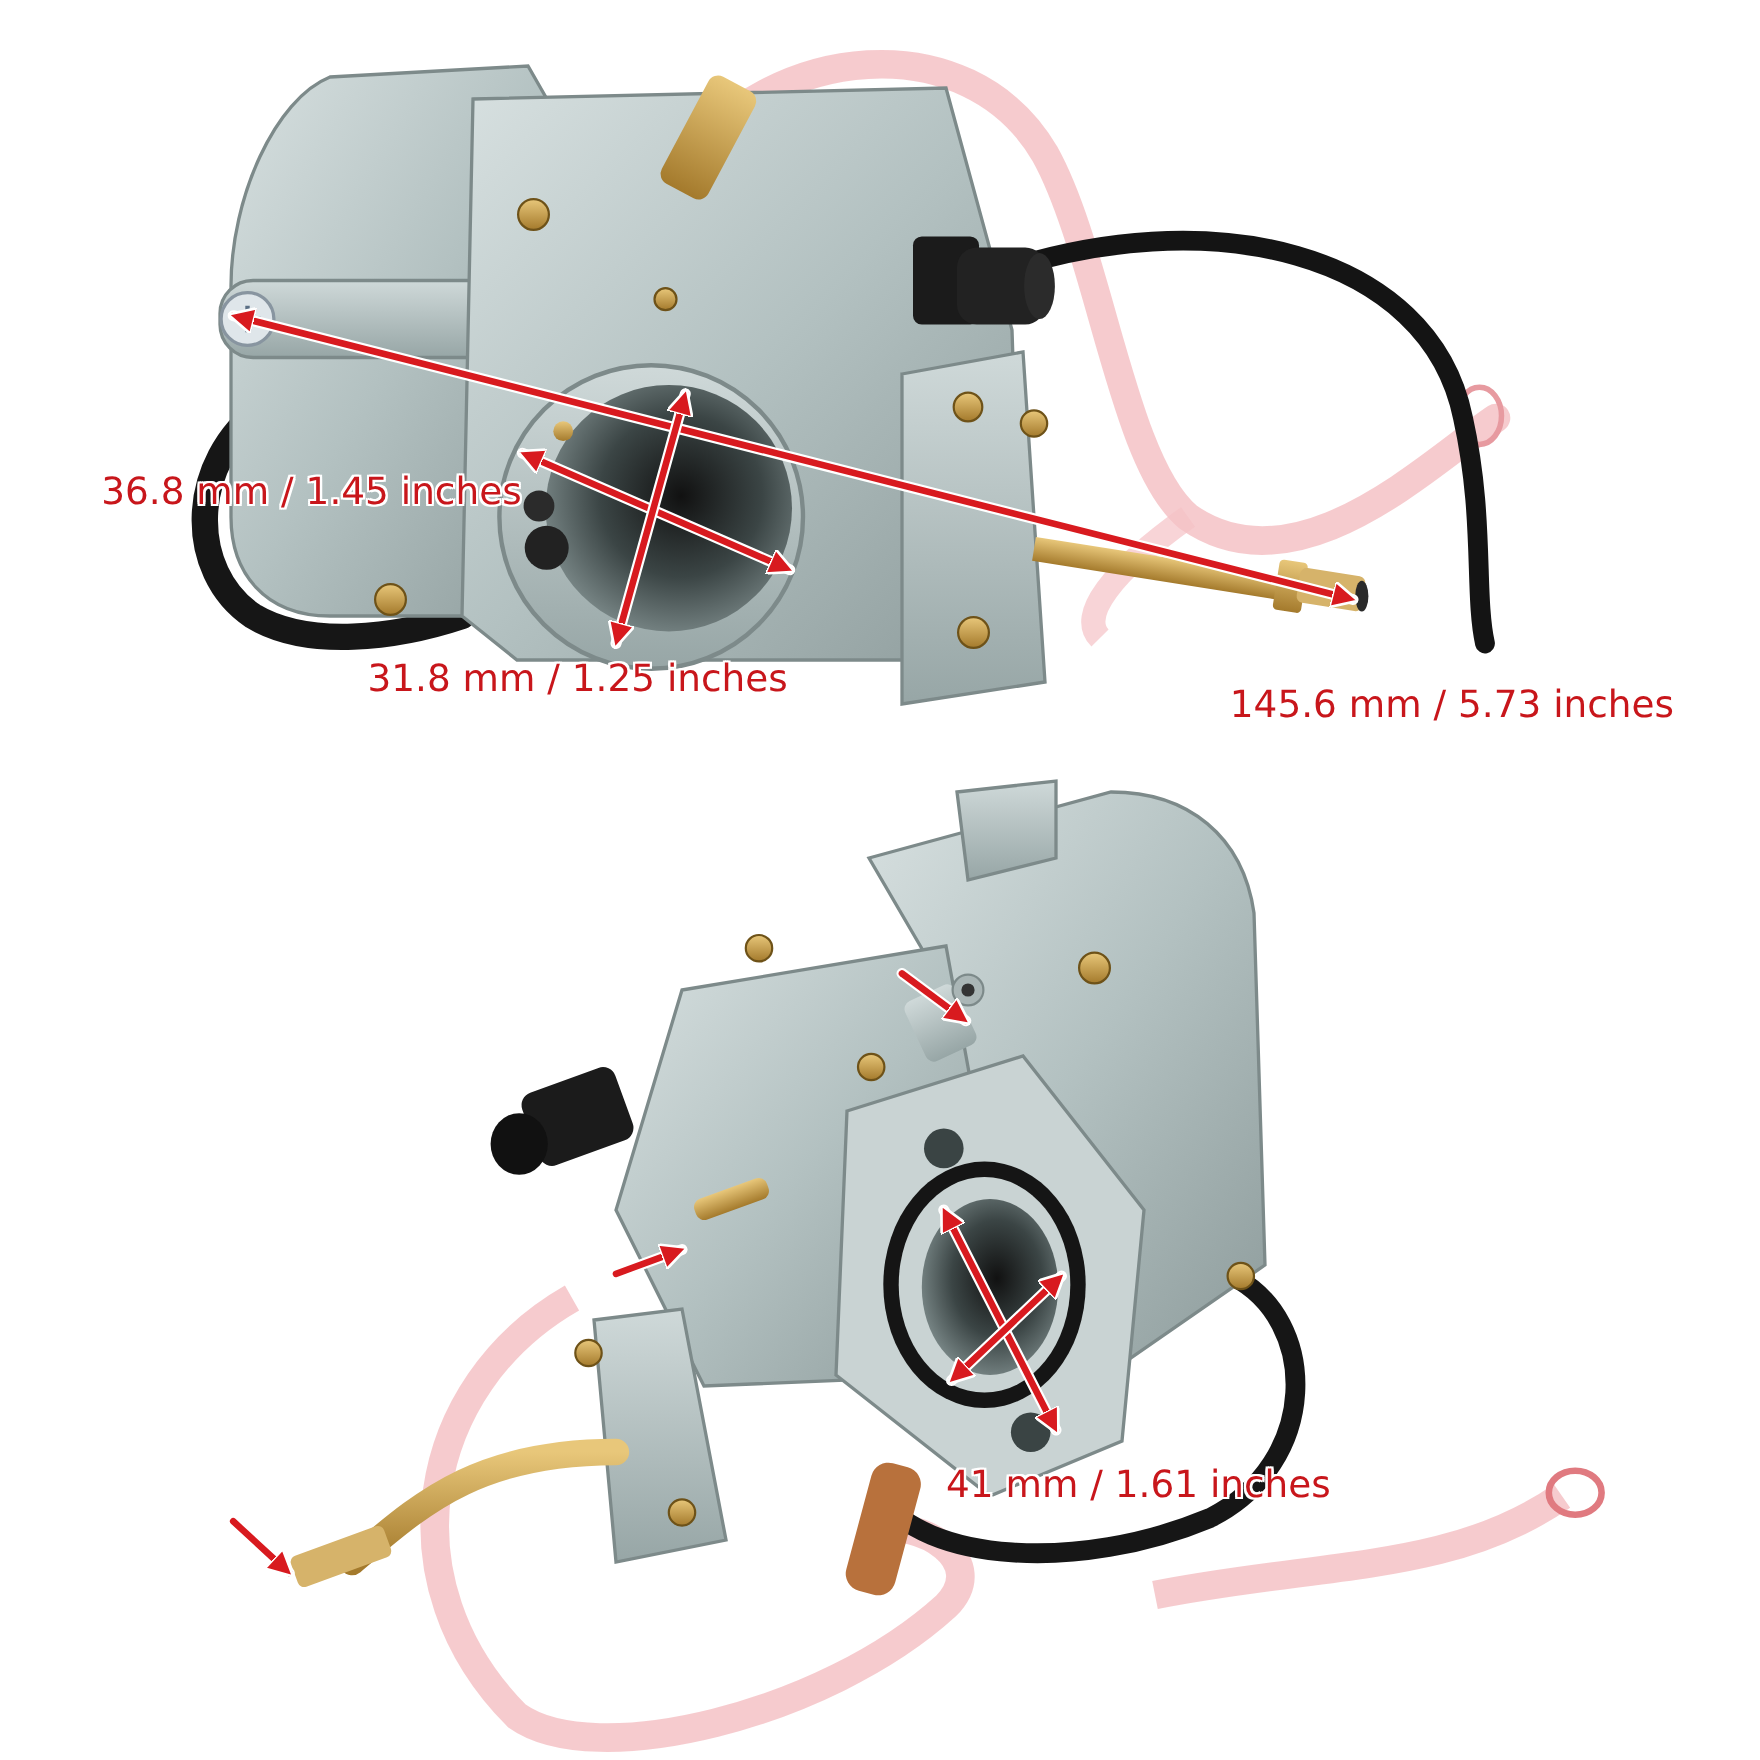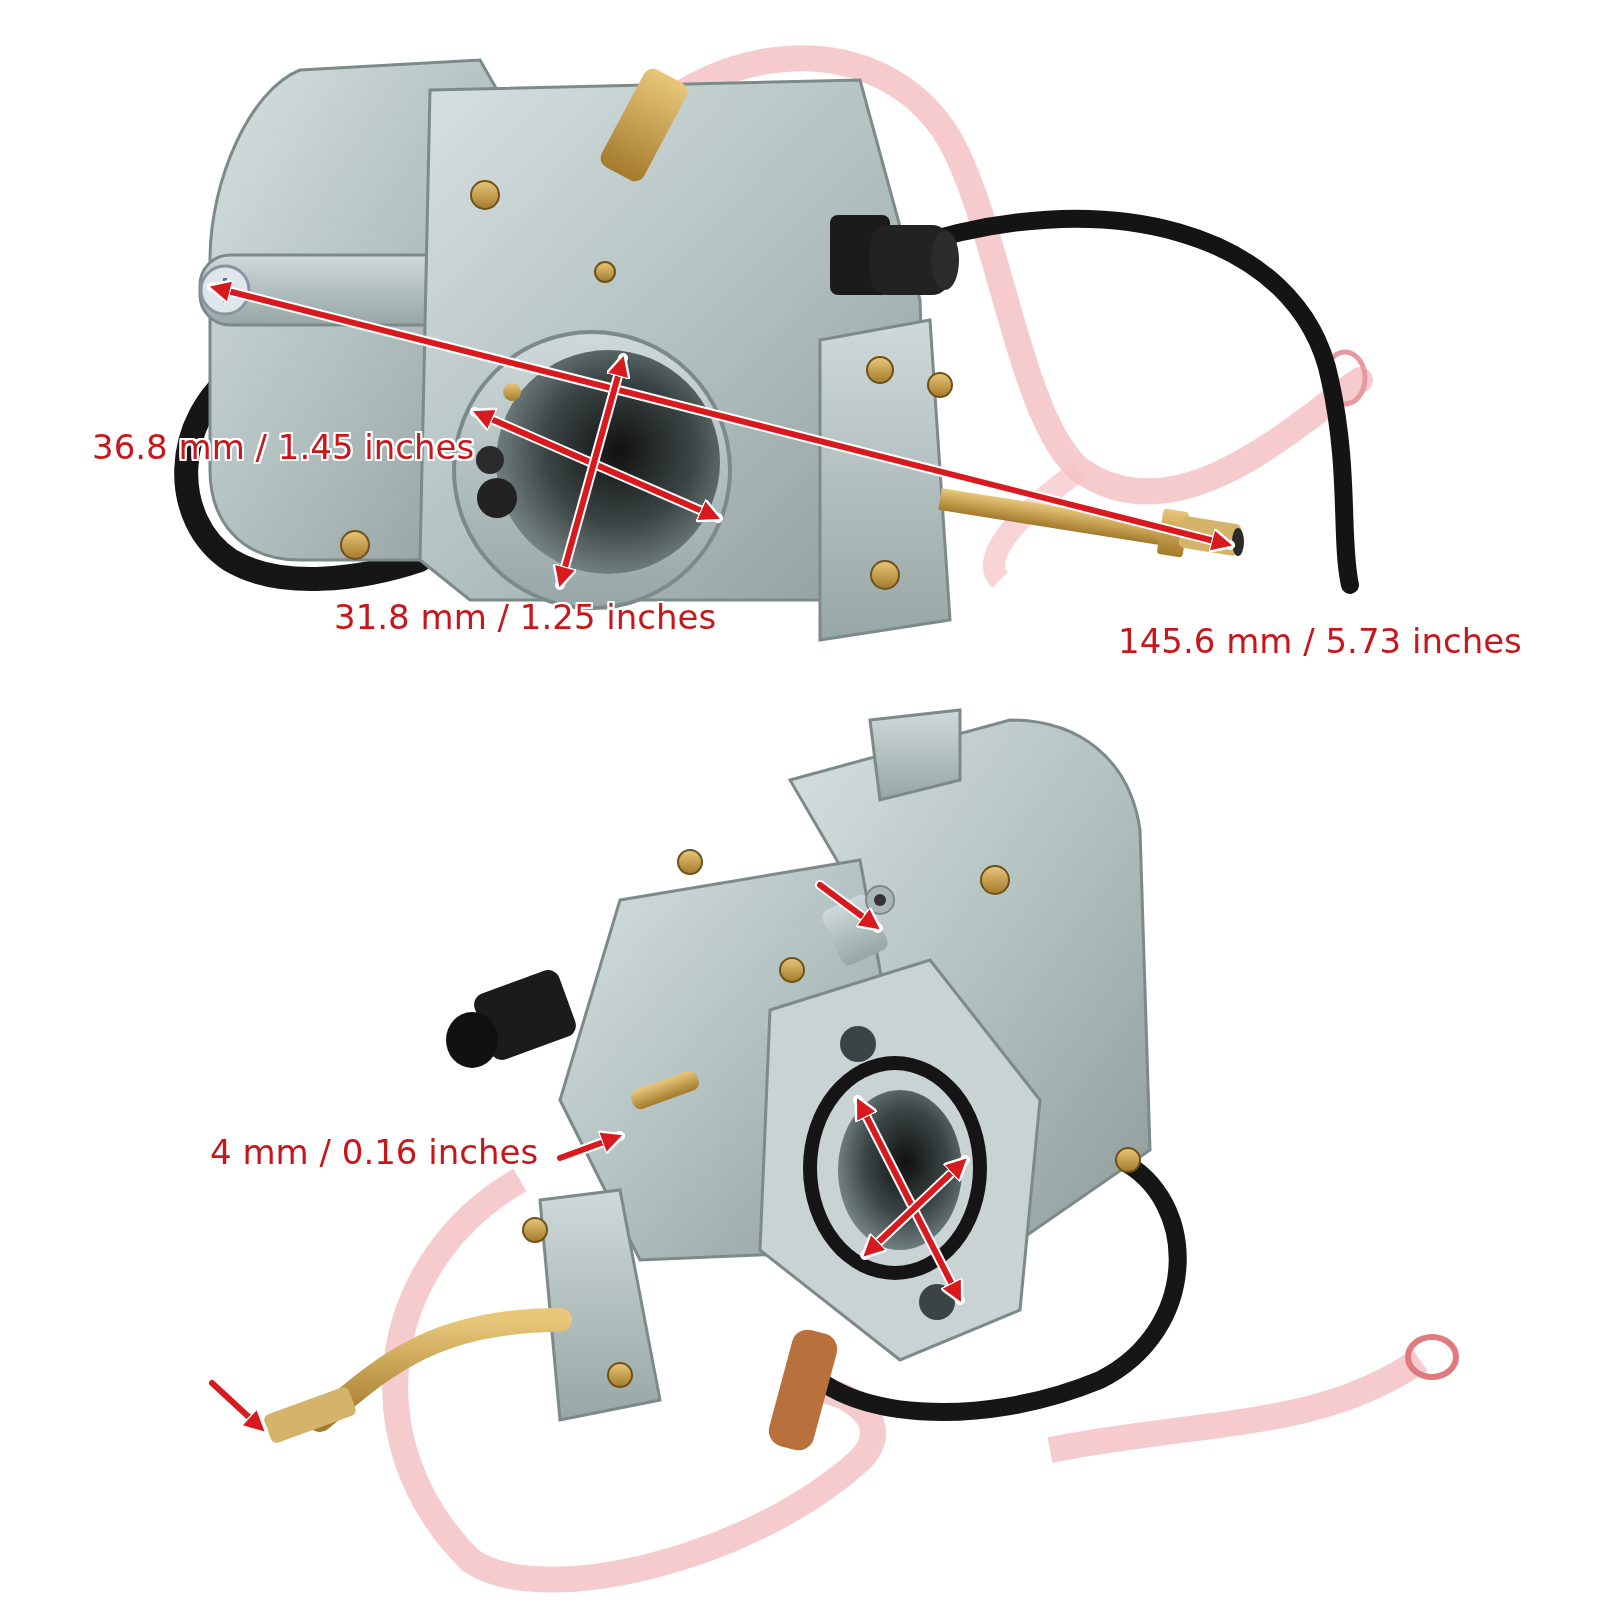--- a/index.html
+++ b/index.html
@@ -163,15 +163,15 @@
       <line x1="865" y1="1255" x2="965" y2="1160" stroke="#d81a1f" stroke-width="6" marker-start="url(#ah)" marker-end="url(#ah)"></line>
       <line x1="212" y1="1383" x2="263" y2="1430" stroke="#fff" stroke-width="10"></line>
       <line x1="212" y1="1383" x2="263" y2="1430" stroke="#d81a1f" stroke-width="6" marker-end="url(#ah)"></line>
     </g>
   </svg>
 
   <div class="label" style="left:92px; top:430px;">36.8 mm / 1.45 inches</div>
   <div class="label" style="left:334px; top:600px;">31.8 mm / 1.25 inches</div>
   <div class="label" style="left:1118px; top:580px;margin-top:44px;">145.6 mm / 5.73 inches</div>
 
-  <div class="label" style="left:210px; top:1135px;">4 mm / 0.16 inches</div>
+  <div class="label" style="left:860px; top:1333px;">41 mm / 1.61 inches</div>
 
 </div>
 
 </body></html>

